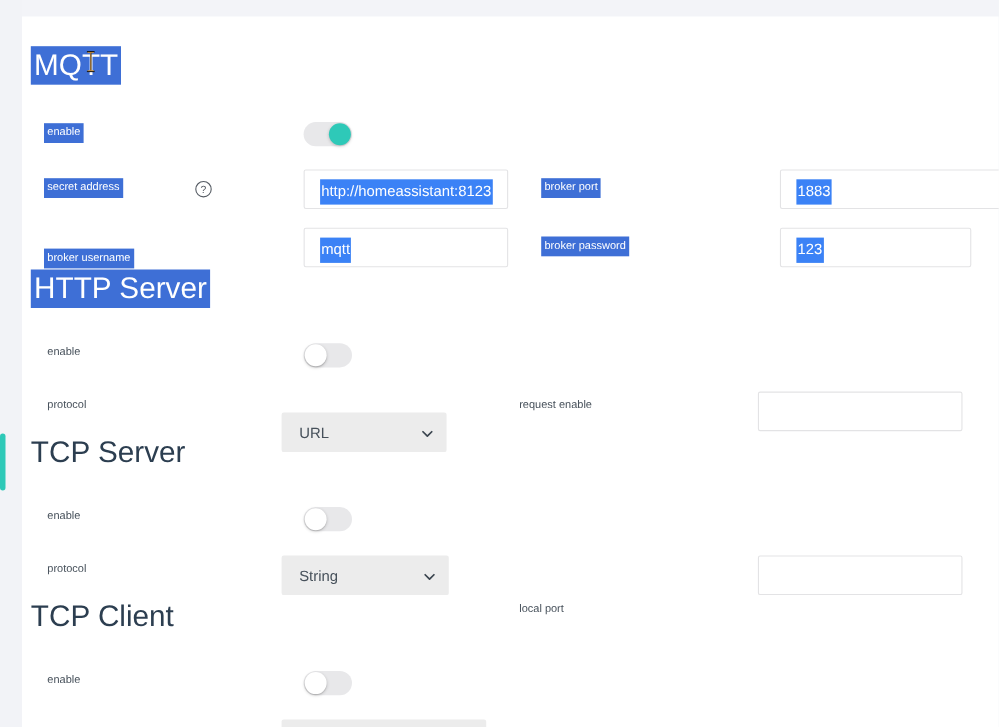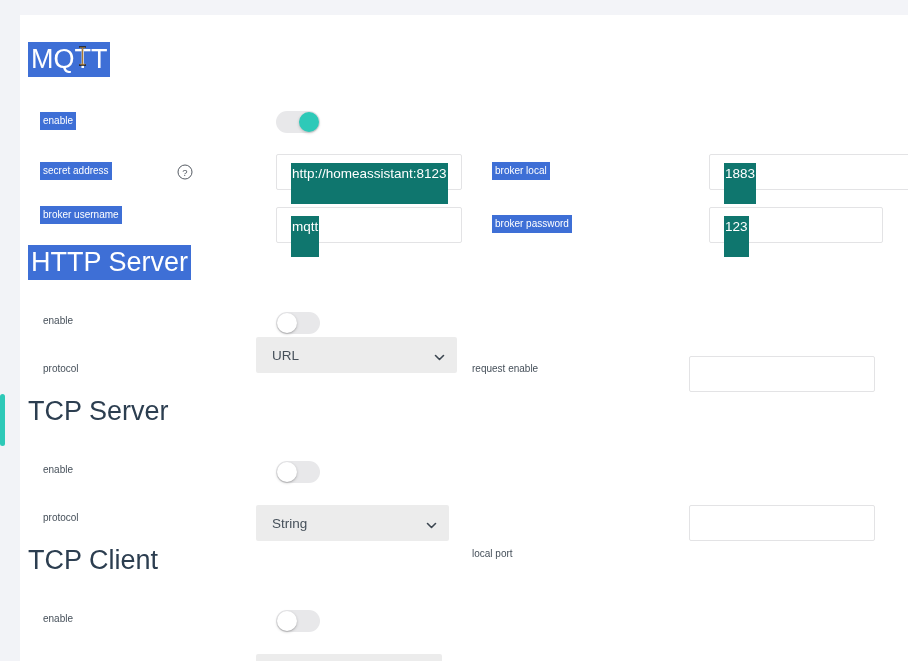--- a/index.html
+++ b/index.html
@@ -84,22 +84,22 @@
     background:#ffffff;
     border-radius:2px;
     box-sizing:border-box;
   }
   .input .val{
     position:absolute;left:14px;top:8px;
     font-size:13.5px;line-height:20px;
     color:#2c3e50;white-space:nowrap;
   }
   .input .val.sel{
-    background:#0f766e;color:#ffffff;
-    padding:1px 1px 20px 1px;
+    background:#3b82f6;color:#ffffff;
+    padding:1px 1px 2px 1px;
   }
 
   
   .select{
     position:absolute;height:36px;
     background:#ececec;border-radius:2px;box-sizing:border-box;
   }
   .select .sval{
     position:absolute;left:16px;top:9px;
     font-size:13.5px;line-height:19px;color:#46505a;white-space:nowrap;
@@ -131,44 +131,44 @@
       <div class="help-icon" style="left:157px;top:149px;">
         <svg width="16" height="16" viewBox="0 0 16 16">
           <circle cx="8" cy="8" r="7" fill="none" stroke="#555b63" stroke-width="1"></circle>
           <text x="8" y="11.6" text-anchor="middle" font-size="9.5" font-family="Liberation Sans, sans-serif" fill="#555b63">?</text>
         </svg>
       </div>
       <div class="input" style="left:256px;top:139px;width:186px;">
           <span class="val sel">http://homeassistant:8123</span>
         </div>
 
-      <div class="lbl" style="left:472px;top:146px;"><span class="sel">broker local</span></div>
+      <div class="lbl" style="left:472px;top:146px;"><span class="sel">broker port</span></div>
       <div class="input" style="left:689px;top:139px;width:220px;">
           <span class="val sel">1883</span>
         </div>
 
-      <div class="lbl" style="left:20px;top:190px;"><span class="sel">broker username</span></div>
+      <div class="lbl" style="left:20px;top:210px;"><span class="sel">broker username</span></div>
       <div class="input" style="left:256px;top:192px;width:186px;">
           <span class="val sel">mqtt</span>
         </div>
 
       <div class="lbl" style="left:472px;top:199px;"><span class="sel">broker password</span></div>
       <div class="input" style="left:689px;top:192px;width:174px;">
           <span class="val sel">123</span>
         </div>
 
       <div class="section-title" style="left:8px;top:230px;text-align:right;"><span class="sel">HTTP Server</span></div>
 
       <div class="lbl" style="left:23px;top:296px;"><span>enable</span></div>
       <div class="toggle off" style="left:256px;top:297px;">
           <span class="knob"></span>
         </div>
 
       <div class="lbl" style="left:23px;top:344px;"><span>protocol</span></div>
-      <div class="select" style="left:236px;top:322px;width:201px;">
+      <div class="select" style="left:236px;top:360px;width:150px;">
         <span class="sval">URL</span>
         <span class="chev">
           <svg width="11" height="11" viewBox="0 0 11 11">
               <path d="M1.5 3.5 L5.5 7.5 L9.5 3.5" fill="none" stroke="#3c4650" stroke-width="1.6" stroke-linecap="round" stroke-linejoin="round"></path>
             </svg>
         </span>
       </div>
 
       <div class="lbl" style="left:452px;top:344px;"><span>request enable</span></div>
       <div class="input" style="left:669px;top:341px;width:186px;">
@@ -176,21 +176,21 @@
         </div>
 
       <div class="section-title" style="left:8px;top:379px;"><span>TCP Server</span></div>
 
       <div class="lbl" style="left:23px;top:445px;"><span>enable</span></div>
       <div class="toggle off" style="left:256px;top:446px;">
           <span class="knob"></span>
         </div>
 
       <div class="lbl" style="left:23px;top:493px;"><span>protocol</span></div>
-      <div class="select" style="left:236px;top:490px;width:193px;text-decoration:underline;">
+      <div class="select" style="left:236px;top:490px;width:152px;text-decoration:underline;">
         <span class="sval">String</span>
         <span class="chev">
           <svg width="11" height="11" viewBox="0 0 11 11">
               <path d="M1.5 3.5 L5.5 7.5 L9.5 3.5" fill="none" stroke="#3c4650" stroke-width="1.6" stroke-linecap="round" stroke-linejoin="round"></path>
             </svg>
         </span>
       </div>
 
       <div class="lbl" style="left:452px;top:493px;margin-top:36px;"><span>local port</span></div>
       <div class="input" style="left:669px;top:490px;width:186px;">

